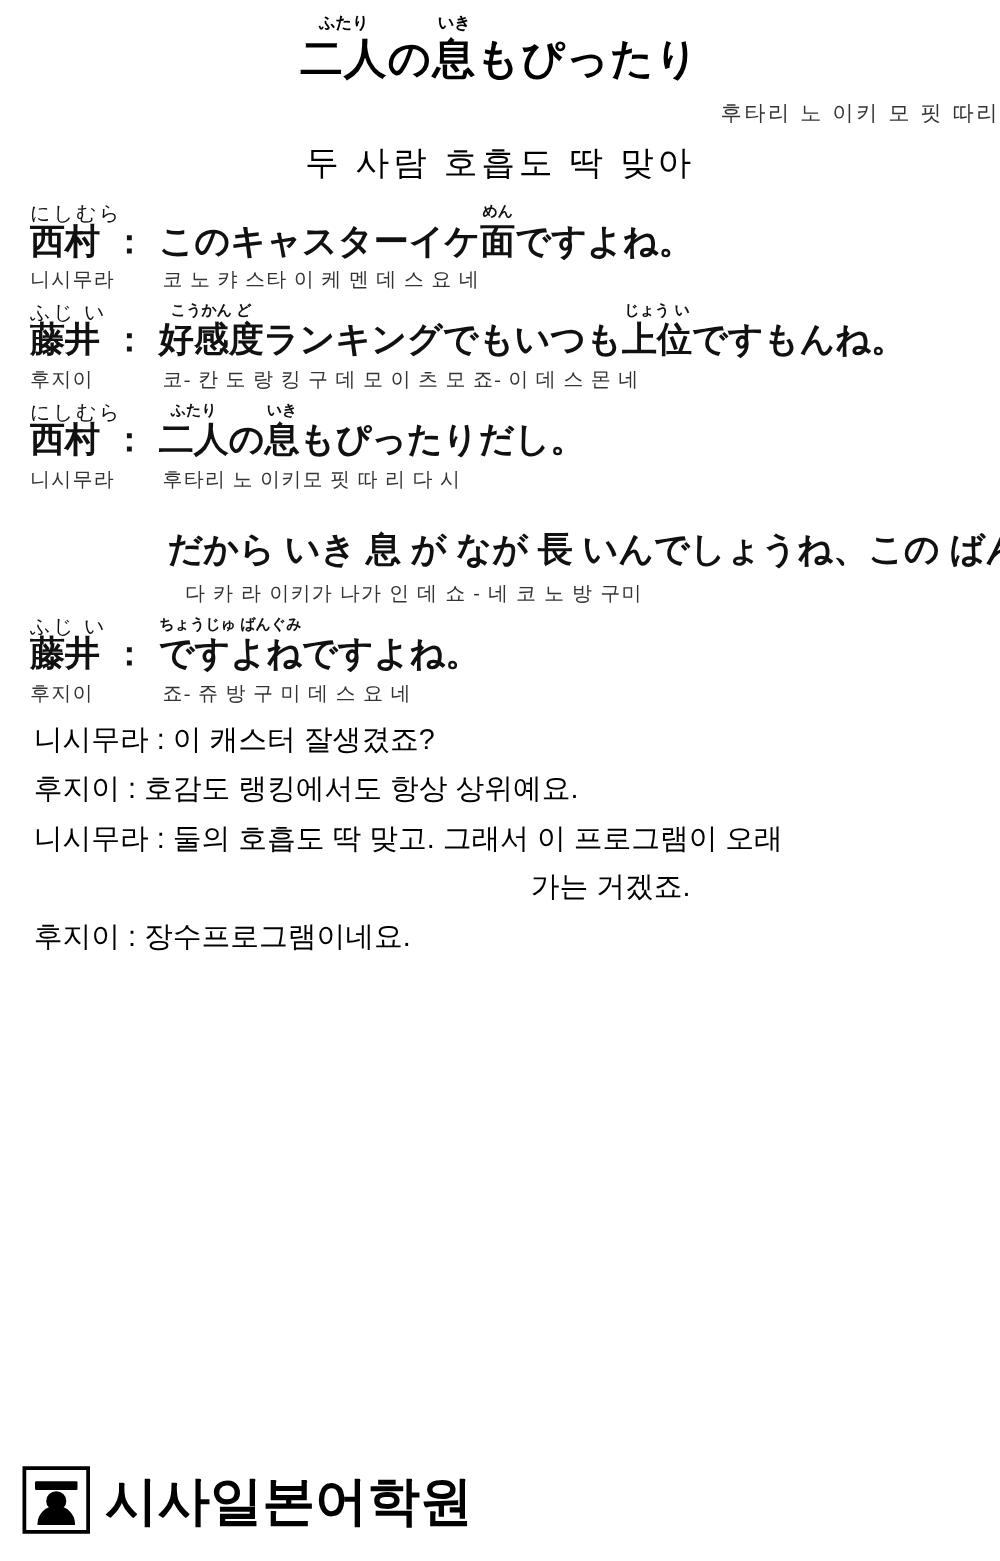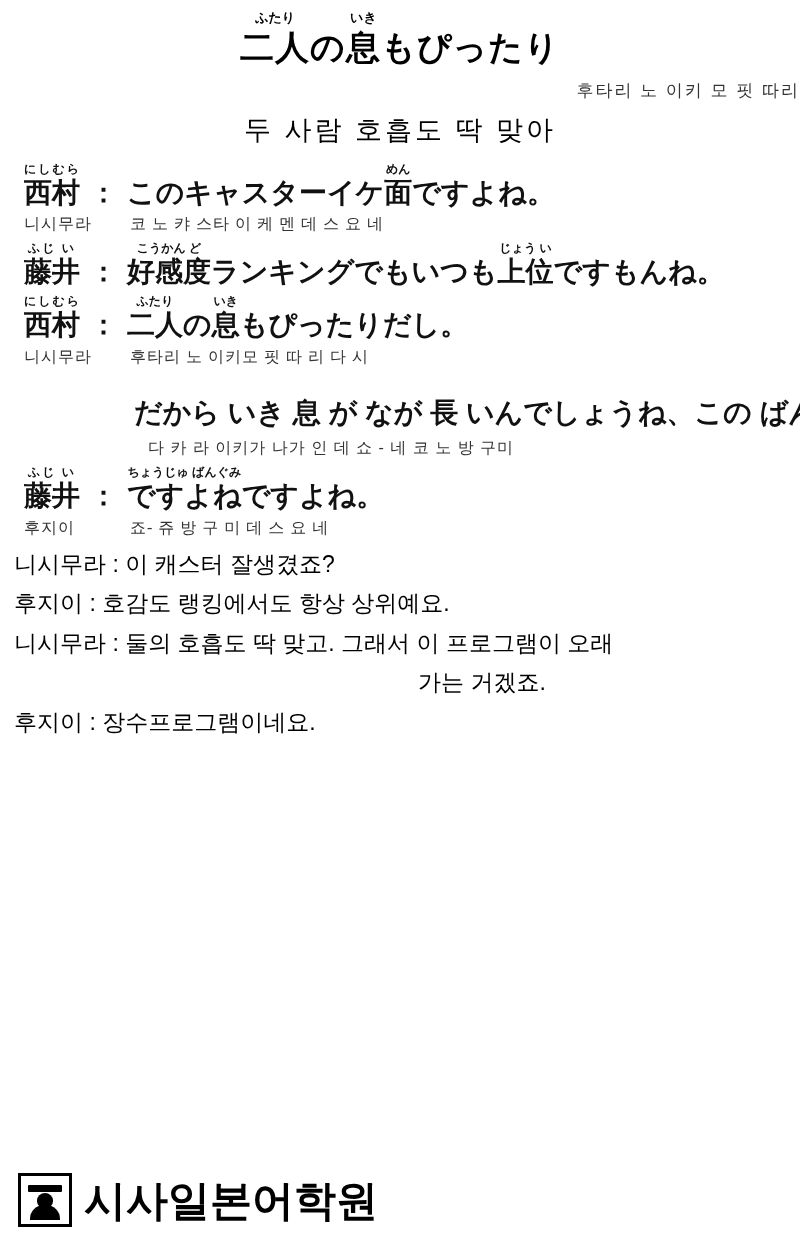--- a/index.html
+++ b/index.html
@@ -77,22 +77,22 @@
     white-space: nowrap;
     position: relative;
     display: inline-block;
   }
   .speaker .furi {
     position: absolute;
     top: -15px;
     left: 0;
     width: 100%;
     text-align: center;
-    font-size: 12px;
-    font-weight: bold;
+    font-size: 16px;
+    font-weight: normal;
     letter-spacing: 2px;
     white-space: nowrap;
   }
   .colon {
     font-size: 27px;
     font-weight: bold;
     margin: 0 10px 0 10px;
   }
   .jp-text {
     font-size: 28px;
@@ -136,21 +136,21 @@
     font-size: 16px;
     color: #333;
     margin-left: 124px;
     margin-top: 6px;
     letter-spacing: 1px;
   }
   .spacer-top { margin-top: 22px; }
 
   
   .translation {
-    padding-left: 14px;
+    padding-left: 27px;
     font-size: 23px;
     line-height: 1.72;
     color: #000;
   }
   .tr-line { white-space: nowrap; }
   .tr-indent { padding-left: 150px; text-align: center; }
 
   
   .footer {
     position: absolute;
@@ -252,20 +252,23 @@
       <span class="colon">：</span>
       <span class="jp-text">
         <span class="furi-wrap">
           <span class="furi">こうかん ど</span>
           <span>好感度</span>
         </span><span>ランキングでもいつも</span><span class="furi-wrap">
           <span class="furi">じょう い</span>
           <span>上位</span>
         </span><span>ですもんね。</span>
       </span>
+    </div>
+    <div class="kana-row">
+      <span class="kana-speaker">후지이</span><span>코- 칸 도  랑  킹  구 데 모 이 츠 모 죠- 이 데 스  몬 네</span>
     </div>
   </div>
 
   <div class="line-group spacer-top">
     <div class="jp-row">
       <span class="speaker">
         <span class="furi">にしむら</span>
         <span>西村</span>
       </span>
       <span class="colon">：</span>

